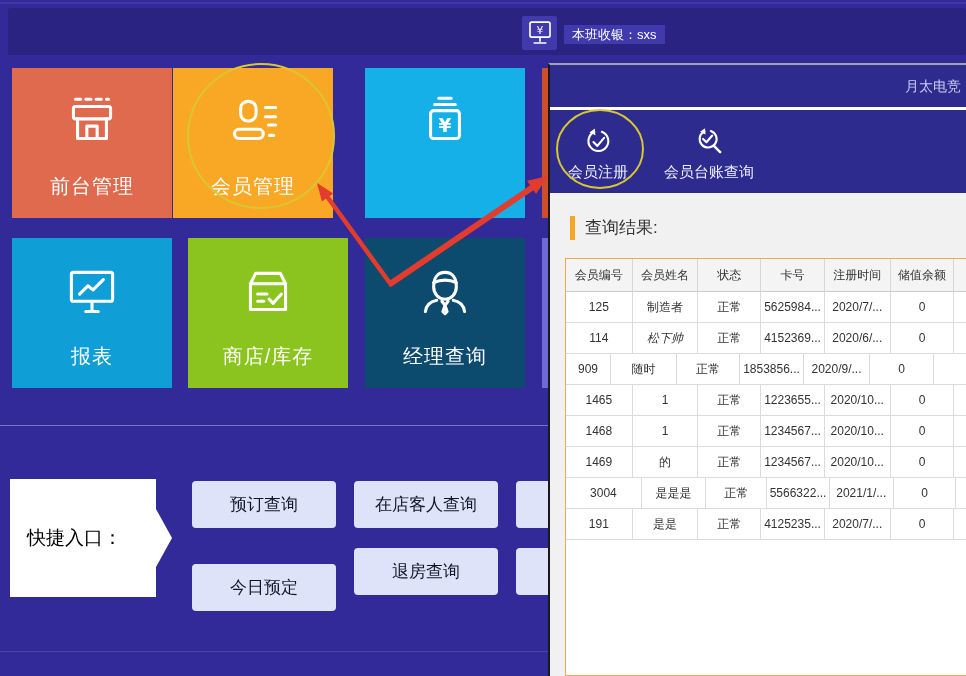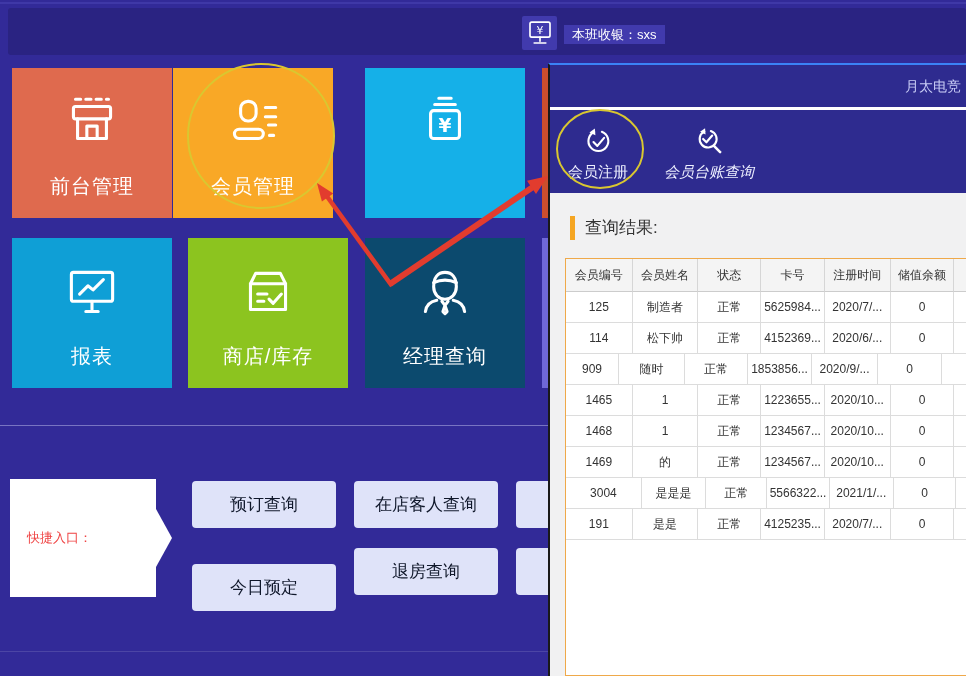--- a/index.html
+++ b/index.html
@@ -22,35 +22,35 @@
   #tile-cashier{left:365px;top:68px;background:#15b0e8;}
   #tile-hidden-1{left:542px;top:68px;background:#cc4e2d;}
   #tile-report{left:12px;top:238px;background:#0f9fd6;}
   #tile-store{left:188px;top:238px;background:#8cc41f;}
   #tile-manager{left:365px;top:238px;background:#0c4a6e;}
   #tile-hidden-2{left:542px;top:238px;background:#6f68d8;}
 
   .divider{position:absolute;left:0;top:425px;width:548px;height:1px;background:rgba(190,190,235,.5);}
   .faintline{position:absolute;left:0;top:651px;width:548px;height:1px;background:rgba(255,255,255,.13);}
 
-  .quickbox{position:absolute;left:10px;top:479px;width:146px;height:118px;background:#ffffff;display:flex;align-items:center;color:#ef4444;font-size:13px;}
+  .quickbox{position:absolute;left:10px;top:479px;width:146px;height:118px;background:#ffffff;display:flex;align-items:center;color:#000000;font-size:19px;}
   .quickbox span{padding-left:17px;}
   .quick-arrow{position:absolute;left:156px;top:509px;width:0;height:0;border-top:29px solid transparent;border-bottom:29px solid transparent;border-left:16px solid #ffffff;}
   .qbtn{position:absolute;width:144px;height:47px;background:#dfe3f9;border:none;border-radius:4px;font-size:17px;color:#0f172a;display:flex;align-items:center;justify-content:center;cursor:pointer;font-family:inherit;}
   #qbtn-1{left:192px;top:481px;} #qbtn-2{left:354px;top:481px;} #qbtn-3{left:516px;top:481px;}
   #qbtn-4{left:192px;top:548px;margin-top:16px;} #qbtn-5{left:354px;top:548px;} #qbtn-6{left:516px;top:548px;}
 
-  .panel{position:absolute;left:548px;top:63px;width:418px;height:613px;background:#f1f1f2;border-left:2px solid #191919;border-top:2px solid #3b82f6;box-sizing:border-box;z-index:10;}
+  .panel{position:absolute;left:548px;top:63px;width:418px;height:613px;background:#f1f1f2;border-left:2px solid #191919;border-top:2px solid #a3a3a3;box-sizing:border-box;z-index:10;}
   .panel-header{position:absolute;left:0;top:0;width:416px;height:42px;background:#2e2b8f;}
   .panel-title{position:absolute;left:355px;top:13px;color:#c9cdf6;font-size:14px;white-space:nowrap;}
   .panel-sep{position:absolute;left:0;top:42px;width:416px;height:3px;background:#ffffff;}
   .panel-toolbar{position:absolute;left:0;top:45px;width:420px;height:83px;background:#2e2b8f;}
   .tb-item{position:absolute;top:18px;text-align:center;color:#eef0ff;cursor:pointer;}
   #tb-register{left:8px;width:80px;}
-  #tb-ledger{left:96px;width:126px;font-style:italic;}
+  #tb-ledger{left:96px;width:126px;}
   .tb-item .tb-label{display:block;margin-top:4px;font-size:15px;}
 
   .section-bar{position:absolute;left:20px;top:151px;width:5px;height:24px;background:#f5a623;}
   .section-title{position:absolute;left:35px;top:151px;height:24px;line-height:24px;font-size:17px;color:#333;}
 
   .table-wrap{position:absolute;left:15px;top:193px;width:470px;height:418px;background:#ffffff;border:1px solid #efa94a;box-sizing:border-box;overflow:hidden;}
   .thead{display:flex;height:33px;}
   .th{box-sizing:border-box;height:33px;line-height:32px;text-align:center;font-size:12px;color:#333;background:#f4f4f4;border-right:1px solid #d6d6d6;border-bottom:1px solid #cccccc;overflow:hidden;white-space:nowrap;}
   .tr{display:flex;height:31px;}
   .td{box-sizing:border-box;height:31px;line-height:30px;text-align:center;font-size:12px;color:#333;background:#fff;border-right:1px solid #dcdcdc;border-bottom:1px solid #dcdcdc;overflow:hidden;white-space:nowrap;}
@@ -203,29 +203,29 @@
           <div class="td" style="width: 67px;">125</div>
           <div class="td" style="width: 66px;">制造者</div>
           <div class="td" style="width: 63px;">正常</div>
           <div class="td" style="width: 64px;">5625984...</div>
           <div class="td" style="width: 66px;">2020/7/...</div>
           <div class="td" style="width: 64px;">0</div>
           <div class="td" style="width: 80px;"></div>
         </div>
         <div class="tr">
           <div class="td" style="width: 67px;">114</div>
-          <div class="td" style="width: 66px;">松下帅</div>
+          <div class="td" style="width: 66px; font-style: italic;">松下帅</div>
           <div class="td" style="width: 63px;">正常</div>
           <div class="td" style="width: 64px;">4152369...</div>
           <div class="td" style="width: 66px;">2020/6/...</div>
           <div class="td" style="width: 64px;">0</div>
           <div class="td" style="width: 80px;"></div>
         </div>
         <div class="tr">
-          <div class="td" style="width: 53px;">909</div>
+          <div class="td" style="width: 45px;">909</div>
           <div class="td" style="width: 66px;">随时</div>
           <div class="td" style="width: 63px;">正常</div>
           <div class="td" style="width: 64px;">1853856...</div>
           <div class="td" style="width: 66px;">2020/9/...</div>
           <div class="td" style="width: 64px;">0</div>
           <div class="td" style="width: 80px;"></div>
         </div>
         <div class="tr">
           <div class="td" style="width: 67px;">1465</div>
           <div class="td" style="width: 66px;">1</div>

